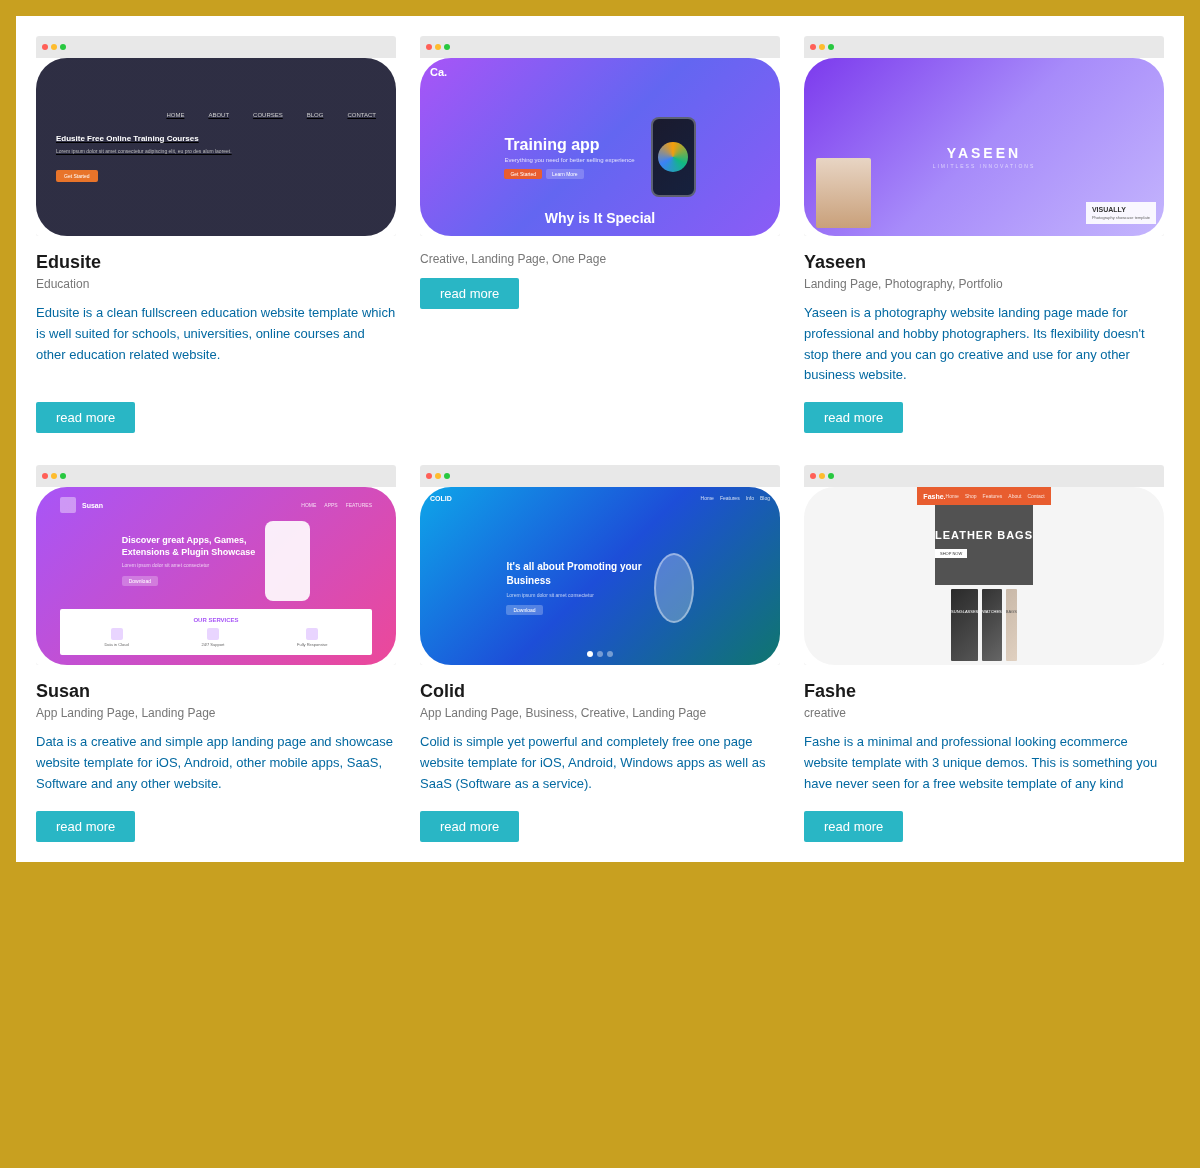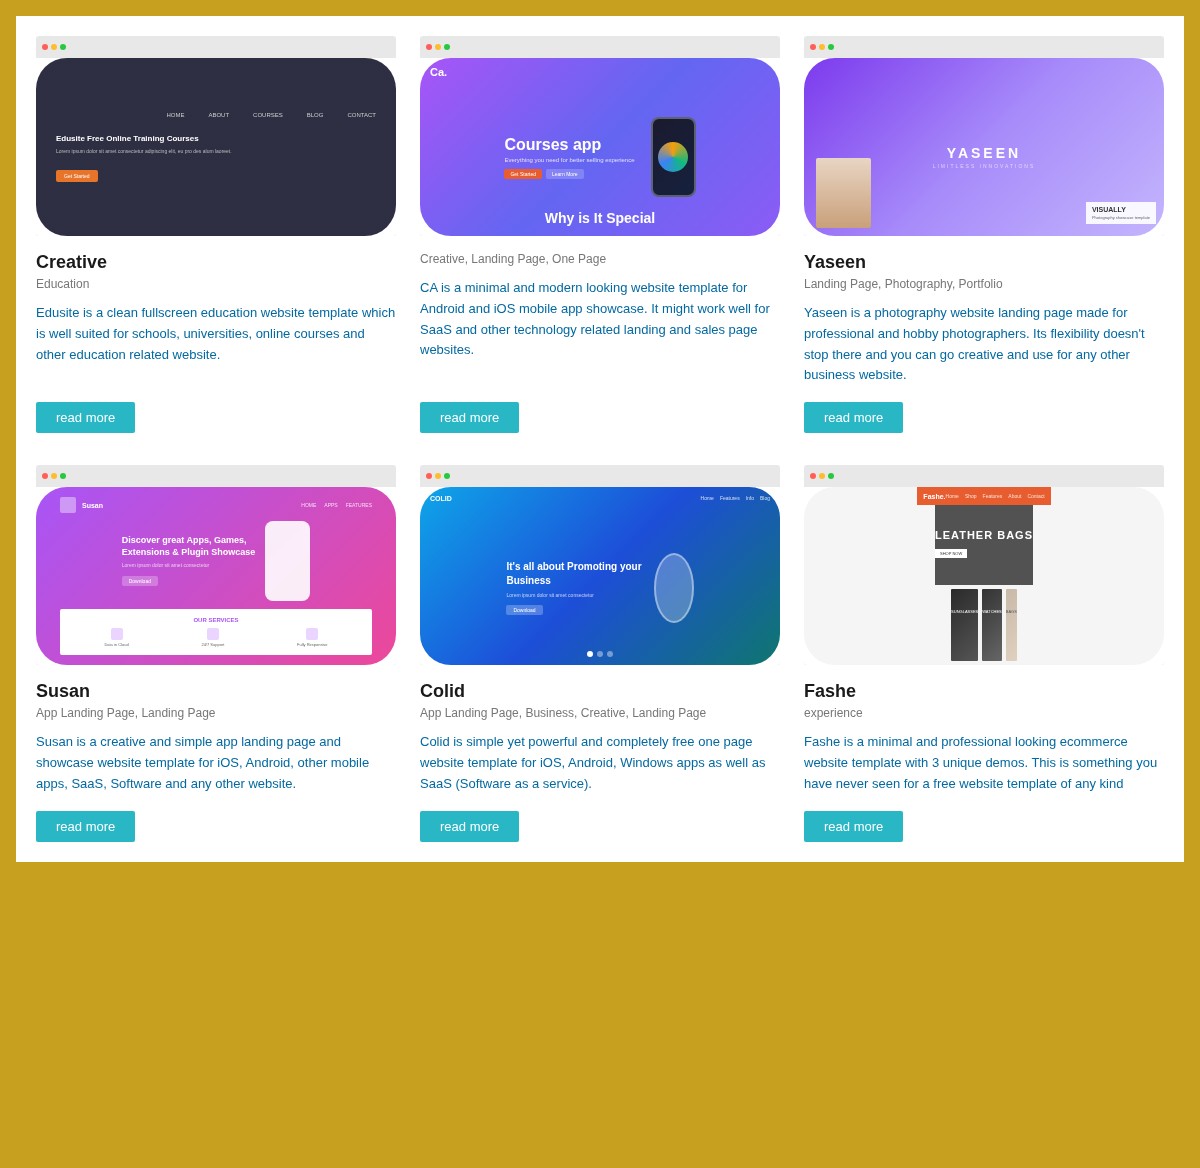--- a/index.html
+++ b/index.html
@@ -36,20 +36,21 @@
       overflow: hidden;
       border-radius: 31px;
     }
     
     .mock-edusite {
       background: linear-gradient(rgba(30,30,60,0.7), rgba(30,30,60,0.7)), #555;
       background-size: cover;
       flex-direction: column;
       align-items: flex-start;
       padding: 20px;
+      text-decoration: underline;
     }
     
     .mock-ca {
       background: linear-gradient(135deg, #a855f7 0%, #6366f1 50%, #8b5cf6 100%);
       flex-direction: column;
       align-items: center;
       justify-content: center;
       padding: 10px;
     }
     .mock-ca .ca-phone {
@@ -203,58 +204,57 @@
                 <span style="color:#ccc;font-size:6px;">CONTACT</span>
               </div>
               <div style="color:#fff;font-size:8px;font-weight:bold;margin-bottom:5px;">Edusite Free Online Training Courses</div>
               <div style="color:#bbb;font-size:5px;line-height:1.5;margin-bottom:8px;">Lorem ipsum dolor sit amet consectetur adipiscing elit, eu pro des alum laoreet.</div>
               <div style="background:#e8742a;color:#fff;font-size:5px;padding:3px 8px;border-radius:2px;display:inline-block;">Get Started</div>
             </div>
           </div>
         </div>
       </div>
     </div>
-    <div class="card-title">Creative</div>
+    <div class="card-title">Edusite</div>
     <div class="card-tags">Education</div>
     <div class="card-desc">Edusite is a clean fullscreen education website template which is well suited for schools, universities, online courses and other education related website.</div>
     <button class="read-more-btn">read more</button>
   </div>
 
   <div class="card">
     <div class="card-image">
       <div class="browser-chrome">
         <div class="chrome-topbar">
           <div class="dot dot-r"></div>
           <div class="dot dot-y"></div>
           <div class="dot dot-g"></div>
           <div class="address-bar"></div>
         </div>
         <div class="chrome-content">
           <div class="mock-screen mock-ca">
             <div style="position:absolute;top:8px;left:10px;color:#fff;font-size:11px;font-weight:bold;">Ca.</div>
             <div style="display:flex;align-items:center;gap:16px;margin-top:20px;">
               <div>
-                <div style="color:#fff;font-size:16px;font-weight:bold;line-height:1.2;">Courses app</div>
+                <div style="color:#fff;font-size:16px;font-weight:bold;line-height:1.2;">Training app</div>
                 <div style="color:rgba(255,255,255,0.8);font-size:6px;margin-top:3px;">Everything you need for better selling experience</div>
                 <div style="margin-top:6px;display:flex;gap:4px;">
                   <div style="background:#e85d2f;color:#fff;font-size:5px;padding:2px 6px;border-radius:2px;">Get Started</div>
                   <div style="background:rgba(255,255,255,0.2);color:#fff;font-size:5px;padding:2px 6px;border-radius:2px;">Learn More</div>
                 </div>
               </div>
               <div class="ca-phone" style="width:45px;height:80px;background:linear-gradient(135deg,#1a1a2e,#16213e);border-radius:8px;border:2px solid rgba(255,255,255,0.3);position:relative;flex-shrink:0;">
                 <div style="position:absolute;top:50%;left:50%;transform:translate(-50%,-50%);width:28px;height:28px;border-radius:50%;background:conic-gradient(#f59e0b 0deg,#10b981 120deg,#3b82f6 240deg,#f59e0b 360deg);"></div>
               </div>
             </div>
             <div style="position:absolute;bottom:10px;color:#fff;font-size:14px;font-weight:bold;">Why is It Special</div>
           </div>
         </div>
       </div>
     </div>
     <div class="card-tags">Creative, Landing Page, One Page</div>
-    <div class="card-desc">CA is a minimal and modern looking website template for Android and iOS mobile app showcase. It might work well for SaaS and other technology related landing and sales page websites.</div>
     <button class="read-more-btn">read more</button>
   </div>
 
   <div class="card">
     <div class="card-image">
       <div class="browser-chrome">
         <div class="chrome-topbar">
           <div class="dot dot-r"></div>
           <div class="dot dot-y"></div>
           <div class="dot dot-g"></div>
@@ -325,21 +325,21 @@
                   <div style="font-size:4px;color:#666;">Fully Responsive</div>
                 </div>
               </div>
             </div>
           </div>
         </div>
       </div>
     </div>
     <div class="card-title">Susan</div>
     <div class="card-tags">App Landing Page, Landing Page</div>
-    <div class="card-desc">Susan is a creative and simple app landing page and showcase website template for iOS, Android, other mobile apps, SaaS, Software and any other website.</div>
+    <div class="card-desc">Data is a creative and simple app landing page and showcase website template for iOS, Android, other mobile apps, SaaS, Software and any other website.</div>
     <button class="read-more-btn">read more</button>
   </div>
 
   <div class="card">
     <div class="card-image">
       <div class="browser-chrome">
         <div class="chrome-topbar">
           <div class="dot dot-r"></div>
           <div class="dot dot-y"></div>
           <div class="dot dot-g"></div>
@@ -415,18 +415,18 @@
               </div>
               <div class="fashe-product" style="background:linear-gradient(135deg,#c8b8a8,#e0d0c0);">
                 <div style="color:#555;font-size:4px;text-align:center;padding-top:20px;">BAGS</div>
               </div>
             </div>
           </div>
         </div>
       </div>
     </div>
     <div class="card-title">Fashe</div>
-    <div class="card-tags">experience</div>
+    <div class="card-tags">creative</div>
     <div class="card-desc">Fashe is a minimal and professional looking ecommerce website template with 3 unique demos. This is something you have never seen for a free website template of any kind</div>
     <button class="read-more-btn">read more</button>
   </div>
 
 </div>
 
 </body></html>

